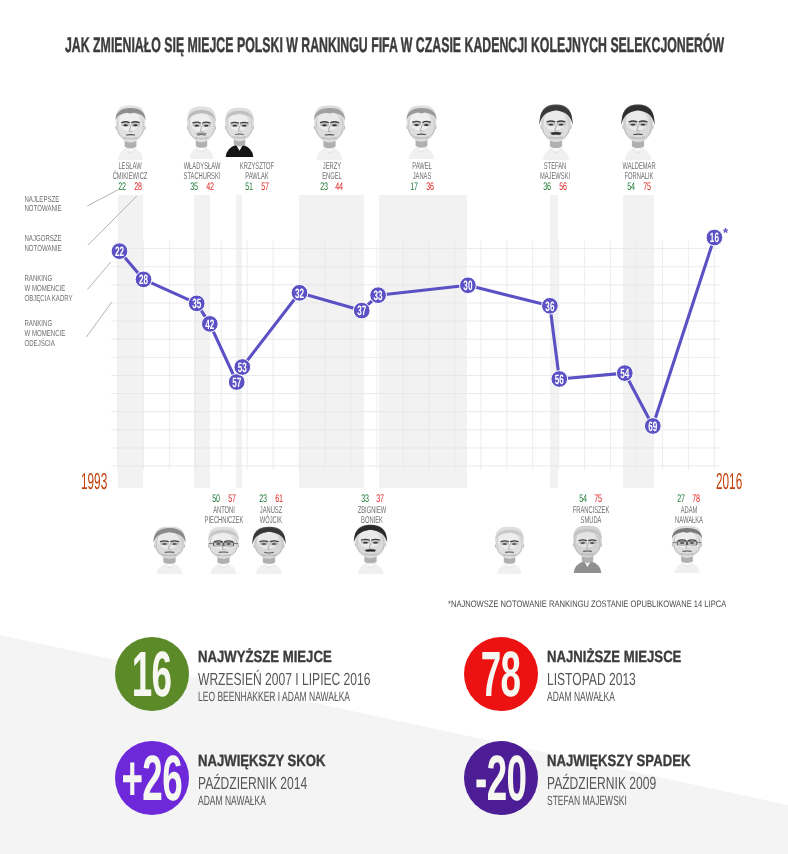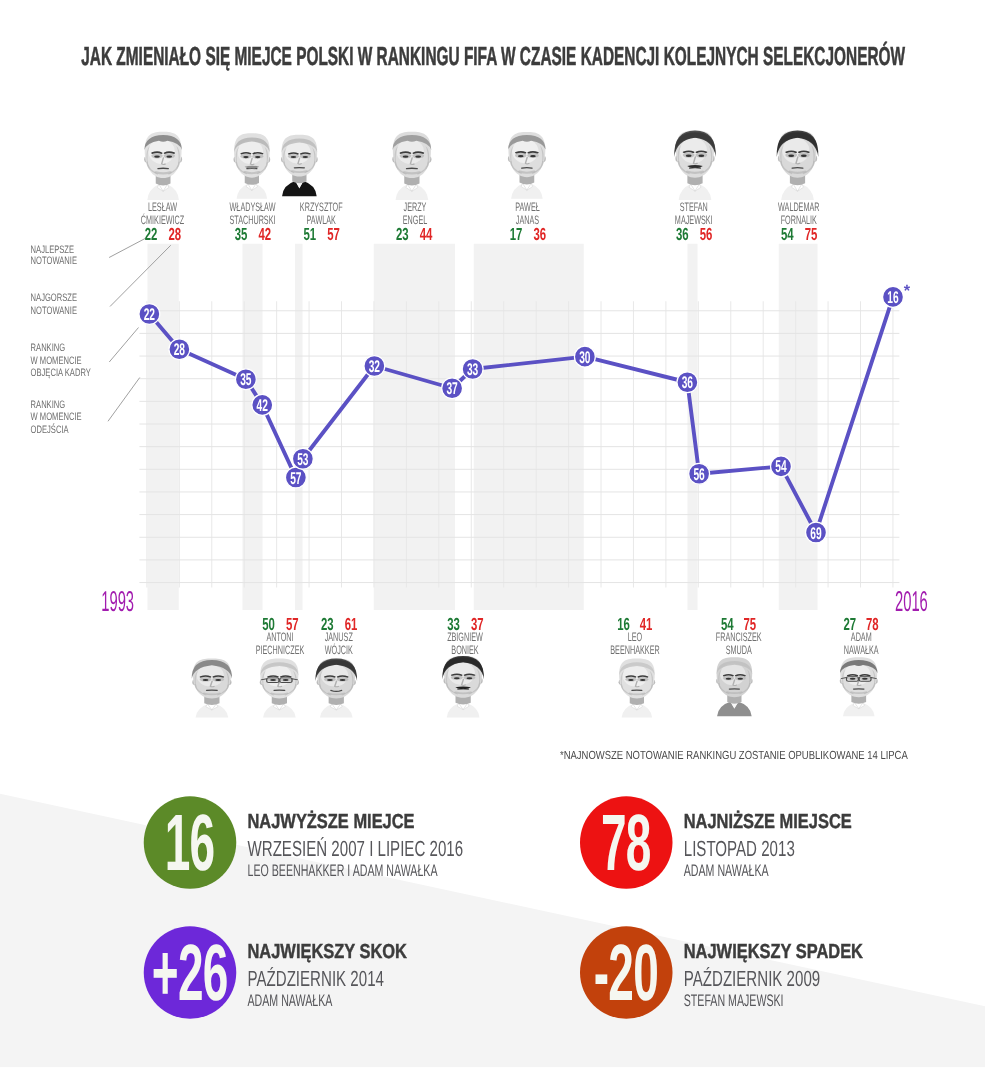--- a/index.html
+++ b/index.html
@@ -12,32 +12,32 @@
   #title{left:65px;top:33.5px;font-size:21px;font-weight:bold;color:#3c3c3c;
          transform:scaleX(0.587);transform-origin:left top;white-space:nowrap;letter-spacing:0px;
          -webkit-text-stroke:0.45px #3c3c3c;}
 
   .bgsvg{position:absolute;left:0;top:0;width:788px;height:854px;}
 
   
   .coach{position:absolute;text-align:center;}
   .cname{font-size:9.8px;color:#6f6f6f;line-height:10.2px;white-space:nowrap;
          display:block;transform:scaleX(0.59);}
-  .cnums{font-size:14px;font-weight:bold;line-height:11.8px;white-space:nowrap;
+  .cnums{font-size:11px;font-weight:normal;line-height:11.8px;white-space:nowrap;
          display:block;}
   .cnums i{font-style:normal;display:inline-block;transform:scaleX(0.65);}
   .cnums .g{color:#1e7a35;}
   .cnums .r{color:#e02626;margin-left:3.2px;}
 
   
   .annot{position:absolute;text-align:left;font-size:8.6px;color:#6f6f6f;
          line-height:9.9px;white-space:nowrap;}
   .annot span{display:block;transform:scaleX(0.707);transform-origin:right top;}
 
-  .yearlbl{position:absolute;font-size:23px;color:#a21caf;line-height:22px;white-space:nowrap;}
+  .yearlbl{position:absolute;font-size:23px;color:#c2410c;line-height:22px;white-space:nowrap;}
   .yearlbl span{display:inline-block;transform:scaleX(0.513);transform-origin:left top;}
 
   .footnote{position:absolute;font-size:9.4px;color:#4a4a4a;white-space:nowrap;line-height:9.4px;
             transform:scaleX(0.808);transform-origin:left top;}
 
   
   .hl{position:absolute;}
   .hlbadge{position:absolute;width:74px;height:74px;border-radius:50%;
            display:flex;align-items:center;justify-content:center;}
   .hlbadge span{color:#f5f7f0;font-weight:bold;font-size:64px;line-height:44px;
@@ -551,25 +551,20 @@
       <div class="coach" style="left: 211.1px; top: 494.2px; width: 120px;">
         <span class="cnums"><i class="g">23</i><i class="r">61</i></span>
         <span class="cname">JANUSZ</span>
         <span class="cname">WÓJCIK</span>
       </div>
       <div class="coach" style="left: 312.4px; top: 494.2px; width: 120px;">
         <span class="cnums"><i class="g">33</i><i class="r">37</i></span>
         <span class="cname">ZBIGNIEW</span>
         <span class="cname">BONIEK</span>
       </div>
-      <div class="coach" style="left: 447.8px; top: 494.2px; width: 120px;">
-        <span class="cnums"><i class="g">16</i><i class="r">41</i></span>
-        <span class="cname">LEO</span>
-        <span class="cname">BEENHAKKER</span>
-      </div>
       <div class="coach" style="left: 530.7px; top: 494.2px; width: 120px;">
         <span class="cnums"><i class="g">54</i><i class="r">75</i></span>
         <span class="cname">FRANCISZEK</span>
         <span class="cname">SMUDA</span>
       </div>
       <div class="coach" style="left: 628.8px; top: 494.2px; width: 120px;">
         <span class="cnums"><i class="g">27</i><i class="r">78</i></span>
         <span class="cname">ADAM</span>
         <span class="cname">NAWAŁKA</span>
       </div>
@@ -618,21 +613,21 @@
         <div class="hlbadge" style="background:#6d28d9">
           <span>+26</span>
         </div>
         <div class="hltxt" style="left:83px;top:10px;width:340px">
           <span class="hl1">NAJWIĘKSZY SKOK</span>
           <span class="hl2">PAŹDZIERNIK 2014</span>
           <span class="hl3">ADAM NAWAŁKA</span>
         </div>
       </div>
       <div class="hl" style="left: 464px; top: 741px;">
-        <div class="hlbadge" style="background:#c2410c">
+        <div class="hlbadge" style="background:#4c1d95">
           <span>-20</span>
         </div>
         <div class="hltxt" style="left:83px;top:10px;width:340px">
           <span class="hl1">NAJWIĘKSZY SPADEK</span>
           <span class="hl2">PAŹDZIERNIK 2009</span>
           <span class="hl3">STEFAN MAJEWSKI</span>
         </div>
       </div>
     </div>
 </div>

